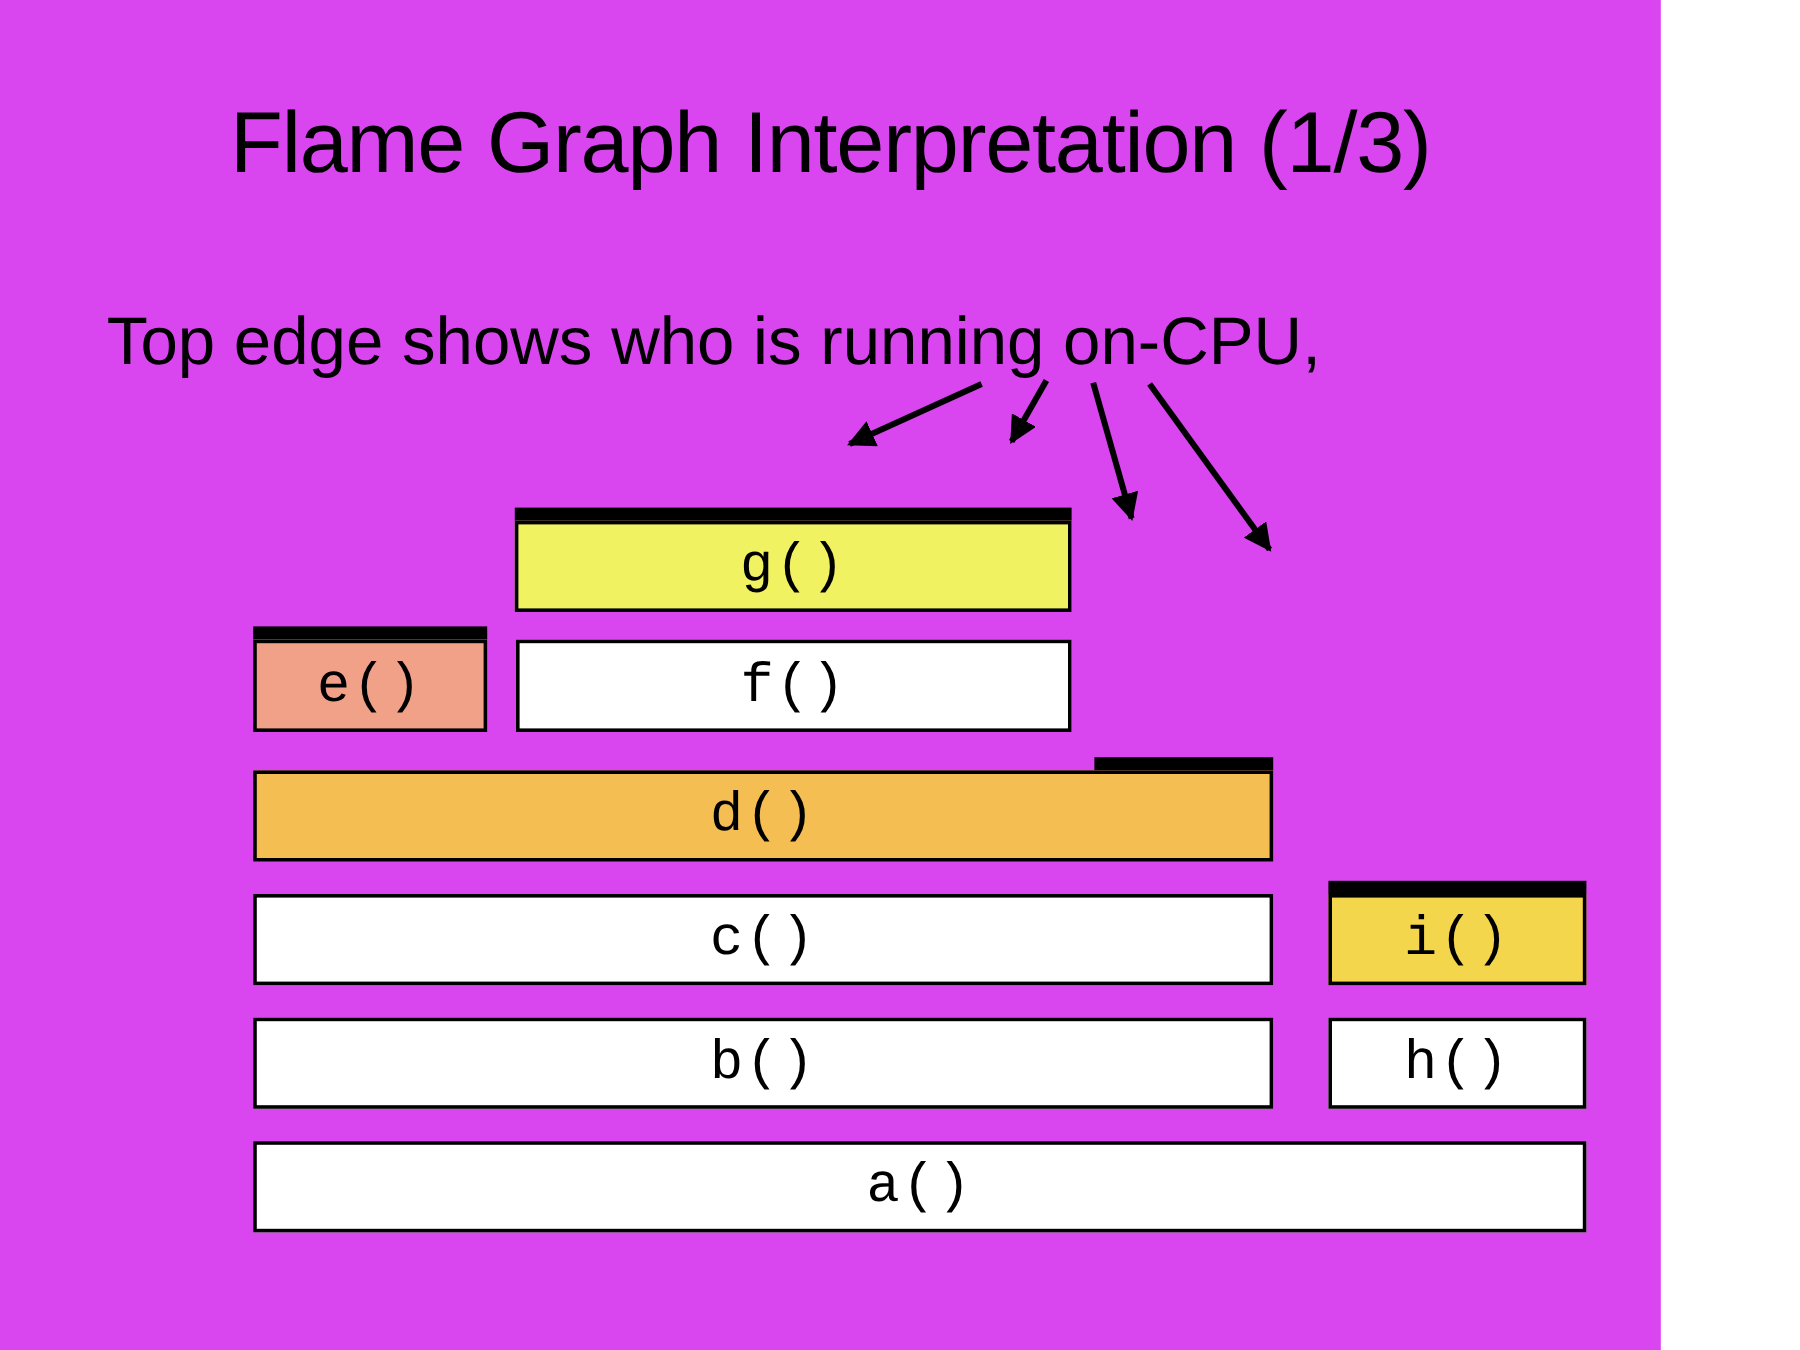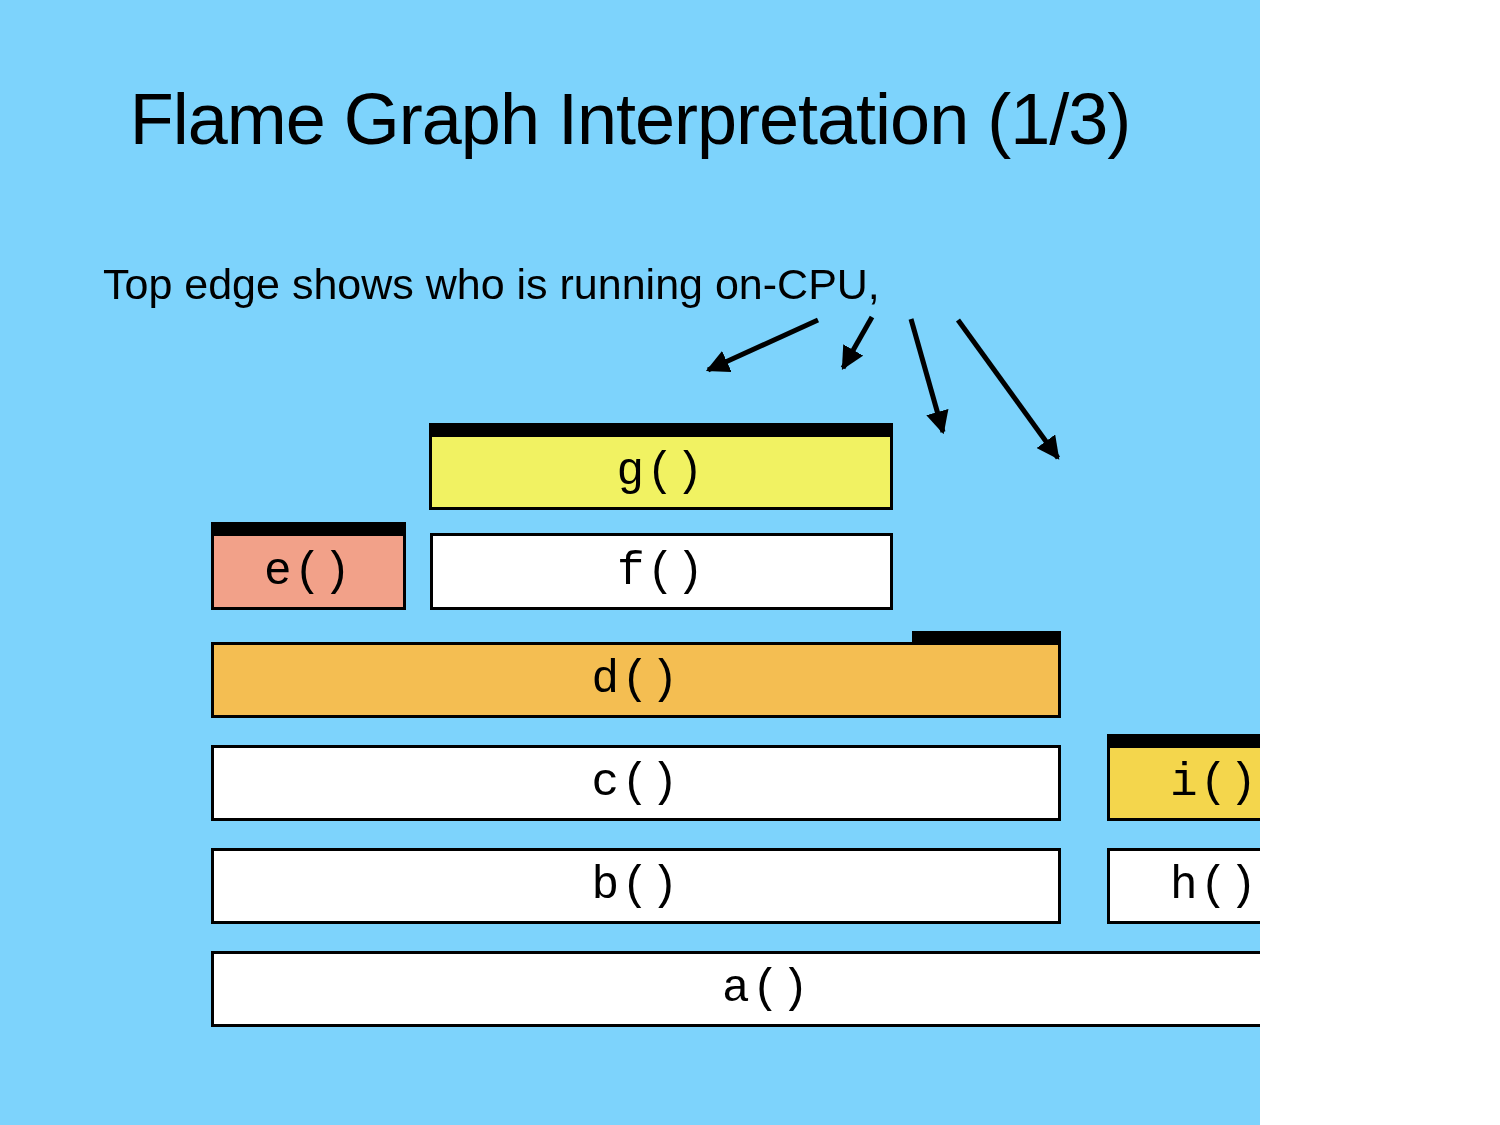--- a/index.html
+++ b/index.html
@@ -2,44 +2,44 @@
 <html><head>
 <meta charset="utf-8">
 <style>
   html, body {
     margin: 0;
     padding: 0;
     background: #ffffff;
   }
   .slide {
     position: relative;
-    width: 1260px;
+    width: 1384px;
     height: 1125px;
-    background: #7dd3fc;
+    background: #d946ef;
     overflow: hidden;
     font-family: "Liberation Sans", sans-serif;
     color: #000000;
   }
   .slide-title {
     position: absolute;
     top: 78px;
     left: 0;
     width: 100%;
     margin: 0;
     text-align: center;
     font-size: 72px;
     font-weight: 400;
     letter-spacing: -1px;
     white-space: nowrap;
   }
   .caption {
     position: absolute;
-    left: 103px;
+    left: 89px;
     top: 246px;
-    font-size: 43px;
+    font-size: 56px;
     line-height: 76px;
     white-space: nowrap;
   }
   .arrows-svg {
     position: absolute;
     left: 0;
     top: 0;
     width: 1500px;
     height: 1125px;
     pointer-events: none;

